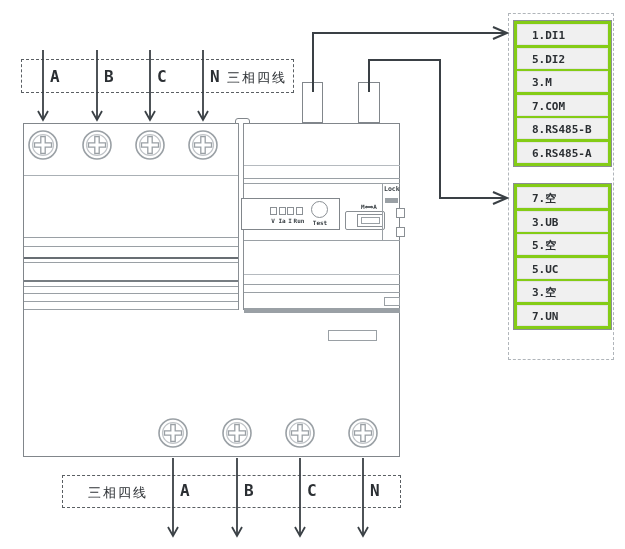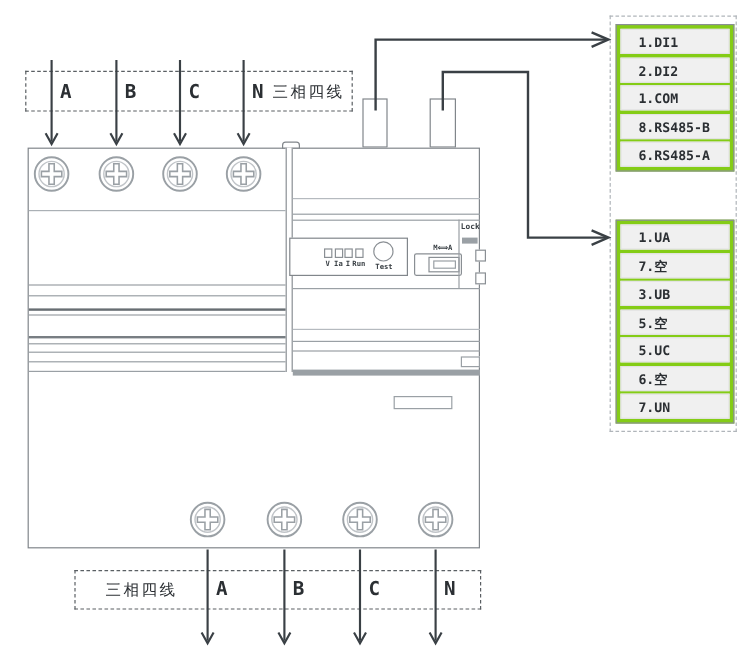--- a/index.html
+++ b/index.html
@@ -4,21 +4,21 @@
 <style>
   html,body{margin:0;padding:0;background:#fff;}
   #stage{
     position:relative;width:625px;height:549px;background:#ffffff;overflow:hidden;
     font-family:"DejaVu Sans Mono","Liberation Mono",monospace;color:#2b2f33;
   }
   .abs{position:absolute;}
   .hline{position:absolute;height:1px;background:#9aa0a5;}
   .box{position:absolute;box-sizing:border-box;background:#fff;}
   .phase{position:absolute;font-size:16px;font-weight:600;letter-spacing:0;line-height:18px;}
-  .cjk{position:absolute;font-size:13px;font-family:Liberation Mono, monospace;letter-spacing:2px;line-height:15px;}
+  .cjk{position:absolute;font-size:13px;font-family:Liberation Serif, serif;letter-spacing:2px;line-height:15px;}
   .dashedbox{position:absolute;box-sizing:border-box;border:1.5px dashed #5a5f63;background:transparent;}
   .pin-dashed{position:absolute;box-sizing:border-box;border:1px dashed #b0b5ba;}
   .pin-list{position:absolute;box-sizing:border-box;border:1.5px solid #8a8f94;background:#84cc16;
             padding:3px 3px;display:flex;flex-direction:column;gap:2.5px;width:99px;}
   .pin-row{height:21px;line-height:21px;background:#f0f0f0;border:1px solid #e3e3e3;
            box-sizing:border-box;font-size:11px;font-weight:600;padding-left:14px;white-space:nowrap;}
   .tiny{position:absolute;font-size:6px;line-height:7px;color:#3a4045;font-weight:bold;}
   .outline{border:1px solid #81868b;}
   svg{position:absolute;left:0;top:0;pointer-events:none;}
 </style>
@@ -90,33 +90,33 @@
   <div class="box" style="left:396px;top:227px;width:9px;height:10px;border:1px solid #8a8f94;"></div>
   <div class="box" style="left:384px;top:297px;width:16px;height:9px;border:1px solid #9aa0a5;"></div>
 
   <div class="box outline" style="left:302px;top:82px;width:21px;height:41px;"></div>
   <div class="box outline" style="left:358px;top:82px;width:22px;height:41px;"></div>
 
   <div class="pin-dashed" style="left:508px;top:13px;width:106px;height:347px;"></div>
 
   <div class="pin-list" style="left:513px;top:20px;">
     <div class="pin-row">1.DI1</div>
-    <div class="pin-row">2.DI2</div>
-    <div class="pin-row">1.COM</div>
+    <div class="pin-row">5.DI2</div>
+    <div class="pin-row">3.M</div>
+    <div class="pin-row">7.COM</div>
     <div class="pin-row">8.RS485-B</div>
     <div class="pin-row">6.RS485-A</div>
   </div>
 
   <div class="pin-list" style="left:513px;top:183px;">
-    <div class="pin-row">1.UA</div>
     <div class="pin-row">7.空</div>
     <div class="pin-row">3.UB</div>
     <div class="pin-row">5.空</div>
     <div class="pin-row">5.UC</div>
-    <div class="pin-row">6.空</div>
+    <div class="pin-row">3.空</div>
     <div class="pin-row">7.UN</div>
   </div>
 
   <div class="dashedbox" style="left:62px;top:475px;width:339px;height:33px;"></div>
   <span class="cjk" style="left:88px;top:485px;">三相四线</span>
   <span class="phase" style="left:180px;top:482px;">A</span>
   <span class="phase" style="left:244px;top:482px;">B</span>
   <span class="phase" style="left:307px;top:482px;">C</span>
   <span class="phase" style="left:370px;top:482px;">N</span>
 

